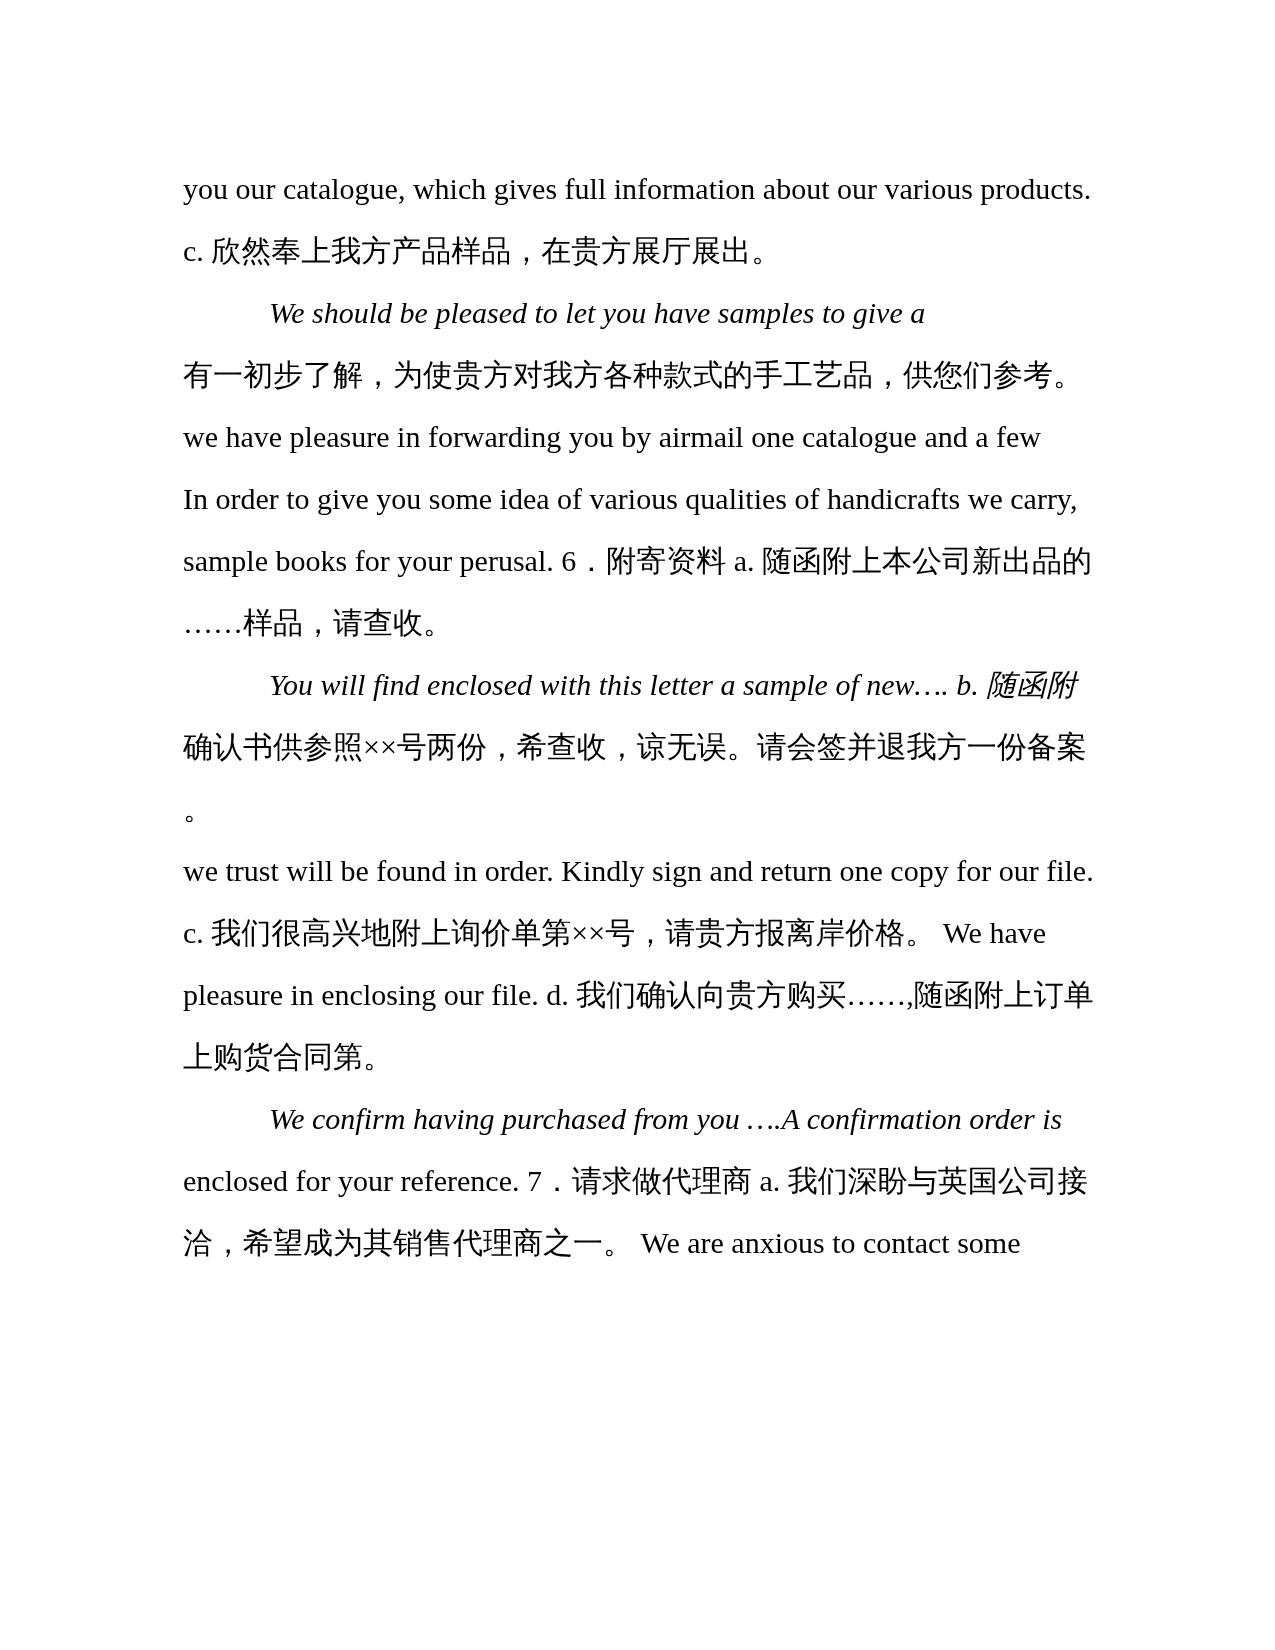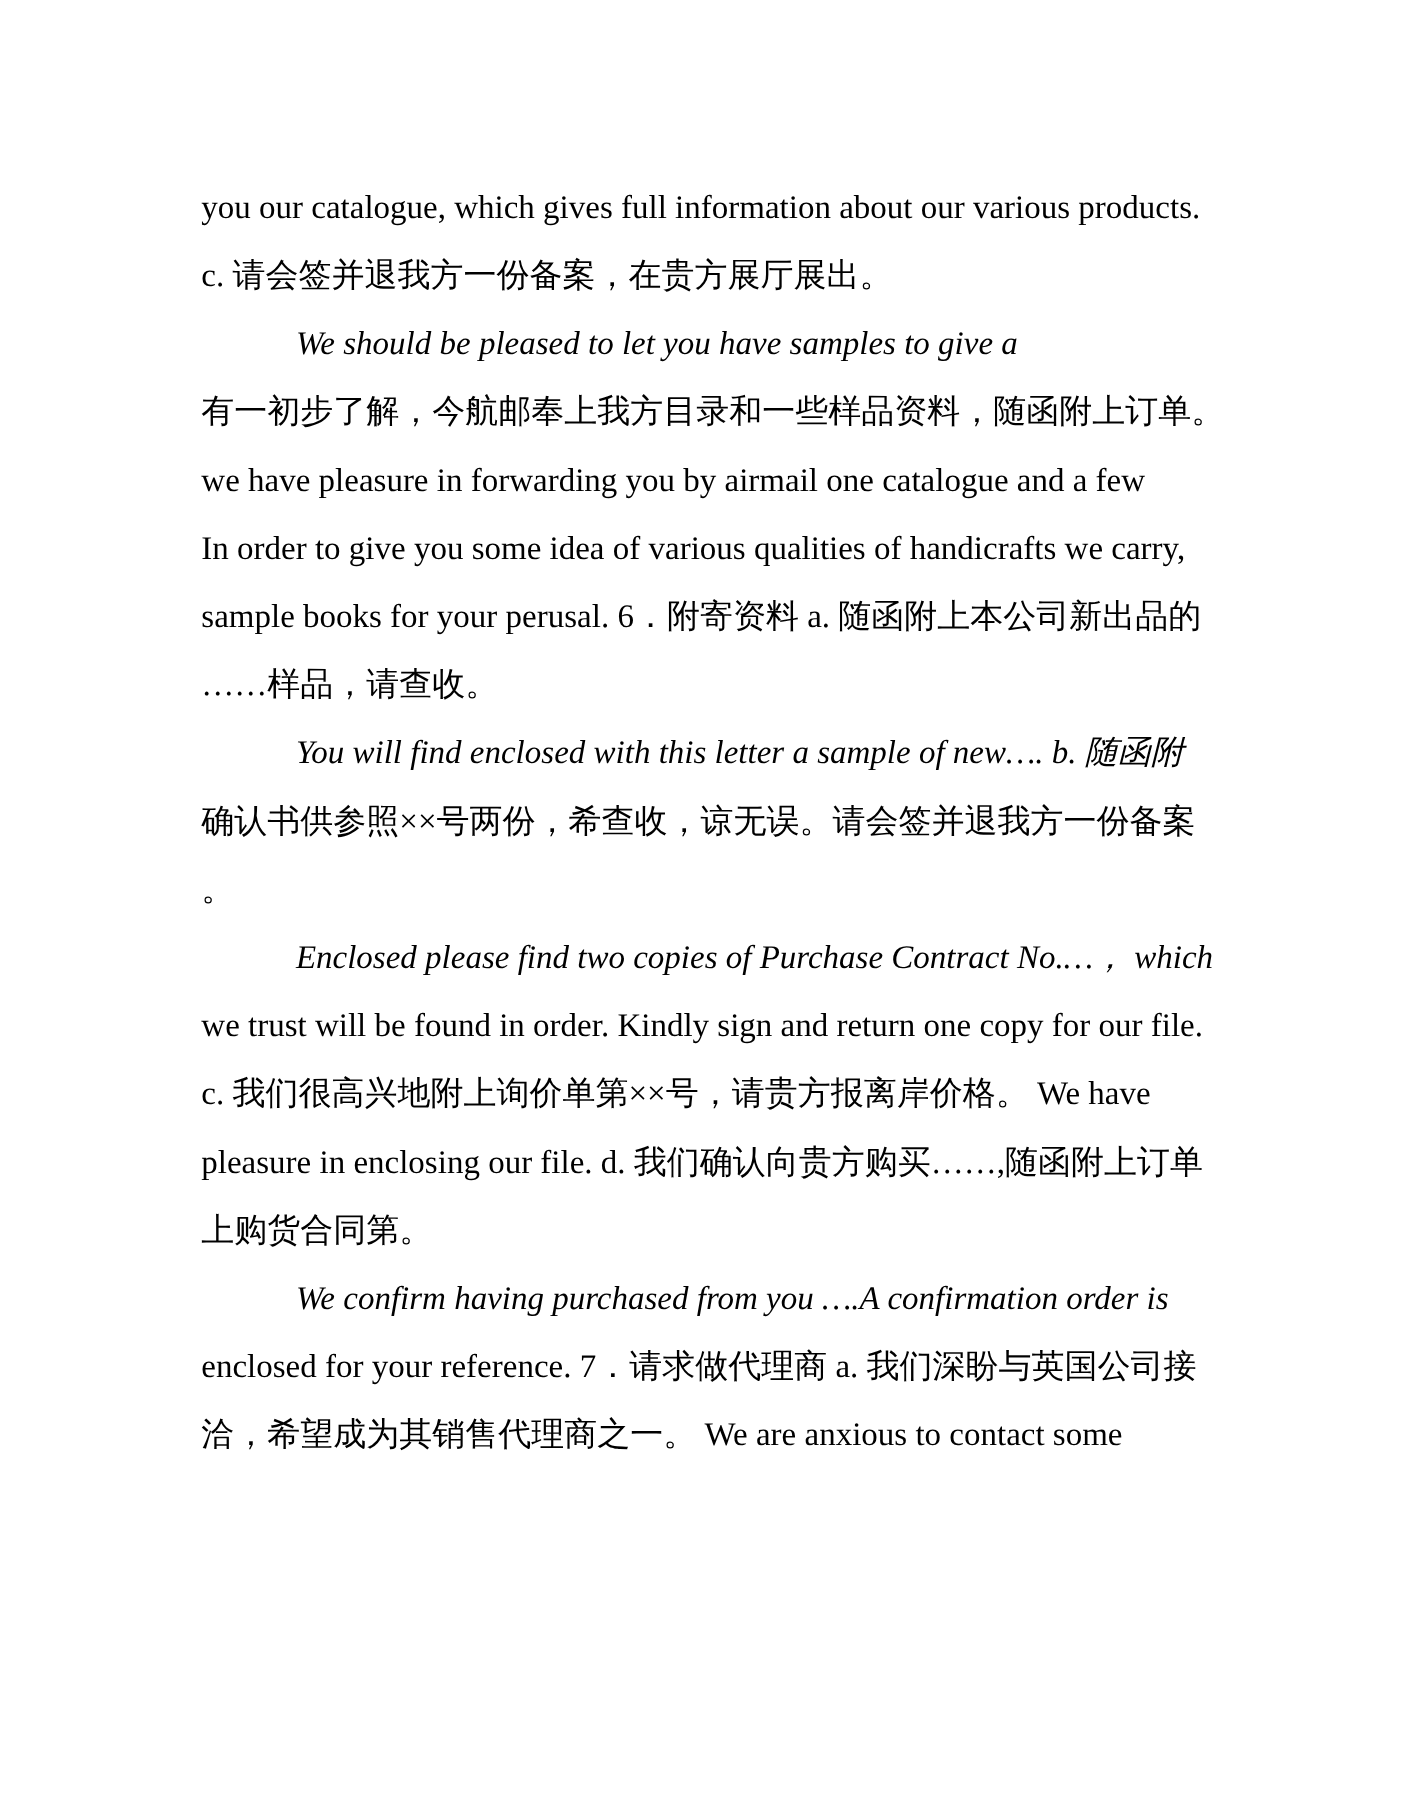--- a/index.html
+++ b/index.html
@@ -32,31 +32,30 @@
     padding-left: 86px;
     font-style: italic;
   }
 </style>
 </head>
 <body>
 
 <div class="page">
   <div class="textblock">
     <div class="line">you our catalogue, which gives full information about our various products.</div>
-    <div class="line">c. 请会签并退我方一份备案，在贵方展厅展出。</div>
+    <div class="line">c. 欣然奉上我方产品样品，在贵方展厅展出。</div>
     <div class="line indent">We should be pleased to let you have samples to give a</div>
-    <div class="line">有一初步了解，今航邮奉上我方目录和一些样品资料，随函附上订单。</div>
+    <div class="line">有一初步了解，为使贵方对我方各种款式的手工艺品，供您们参考。</div>
     <div class="line">we have pleasure in forwarding you by airmail one catalogue and a few</div>
     <div class="line">In order to give you some idea of various qualities of handicrafts we carry,</div>
     <div class="line">sample books for your perusal. 6．附寄资料 a. 随函附上本公司新出品的</div>
     <div class="line">……样品，请查收。</div>
     <div class="line indent">You will find enclosed with this letter a sample of new…. b. 随函附</div>
     <div class="line">确认书供参照××号两份，希查收，谅无误。请会签并退我方一份备案</div>
     <div class="line">。</div>
-    <div class="line indent">Enclosed please find two copies of Purchase Contract No.…， which</div>
     <div class="line">we trust will be found in order. Kindly sign and return one copy for our file.</div>
     <div class="line">c. 我们很高兴地附上询价单第××号，请贵方报离岸价格。 We have</div>
     <div class="line">pleasure in enclosing our file. d. 我们确认向贵方购买……,随函附上订单</div>
     <div class="line">上购货合同第。</div>
     <div class="line indent">We confirm having purchased from you ….A confirmation order is</div>
     <div class="line">enclosed for your reference. 7．请求做代理商 a. 我们深盼与英国公司接</div>
     <div class="line">洽，希望成为其销售代理商之一。 We are anxious to contact some</div>
   </div>
 </div>
 

